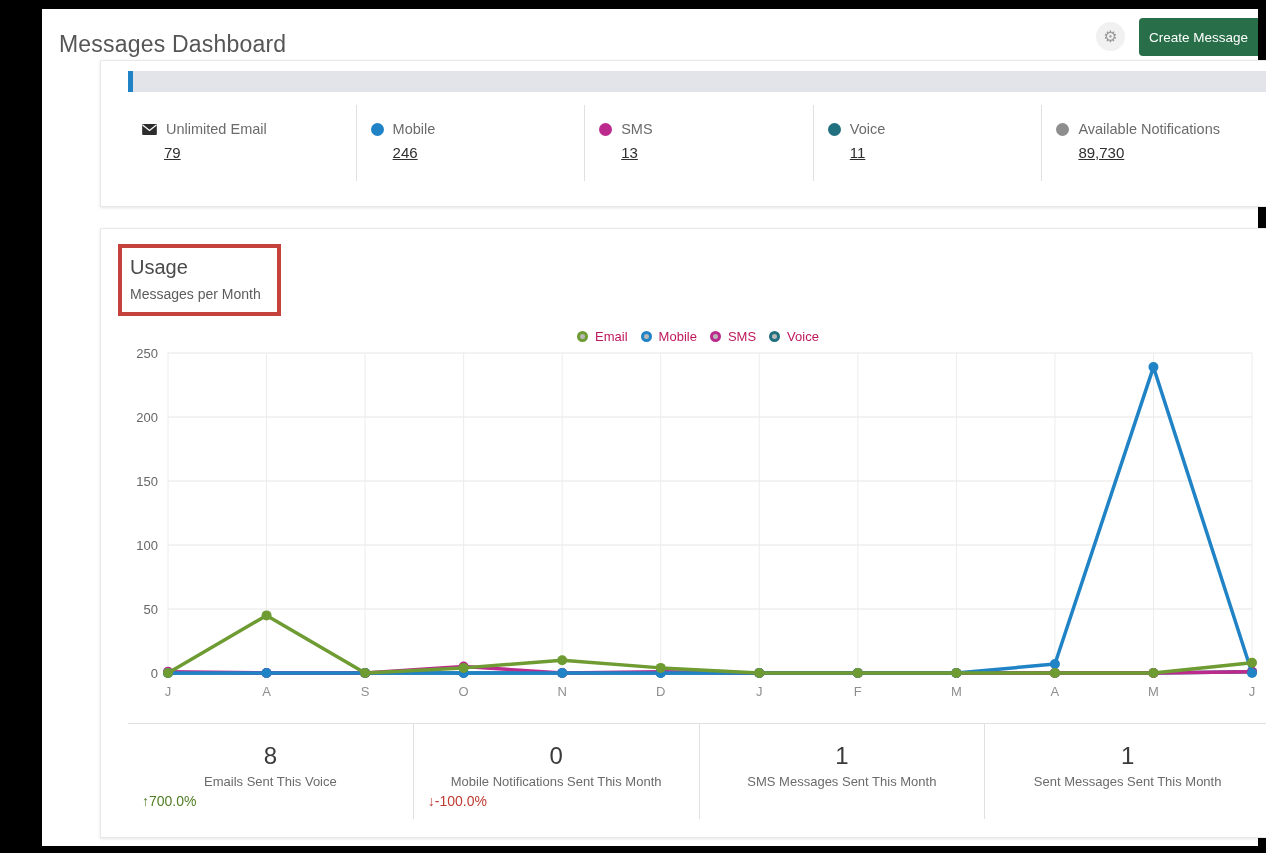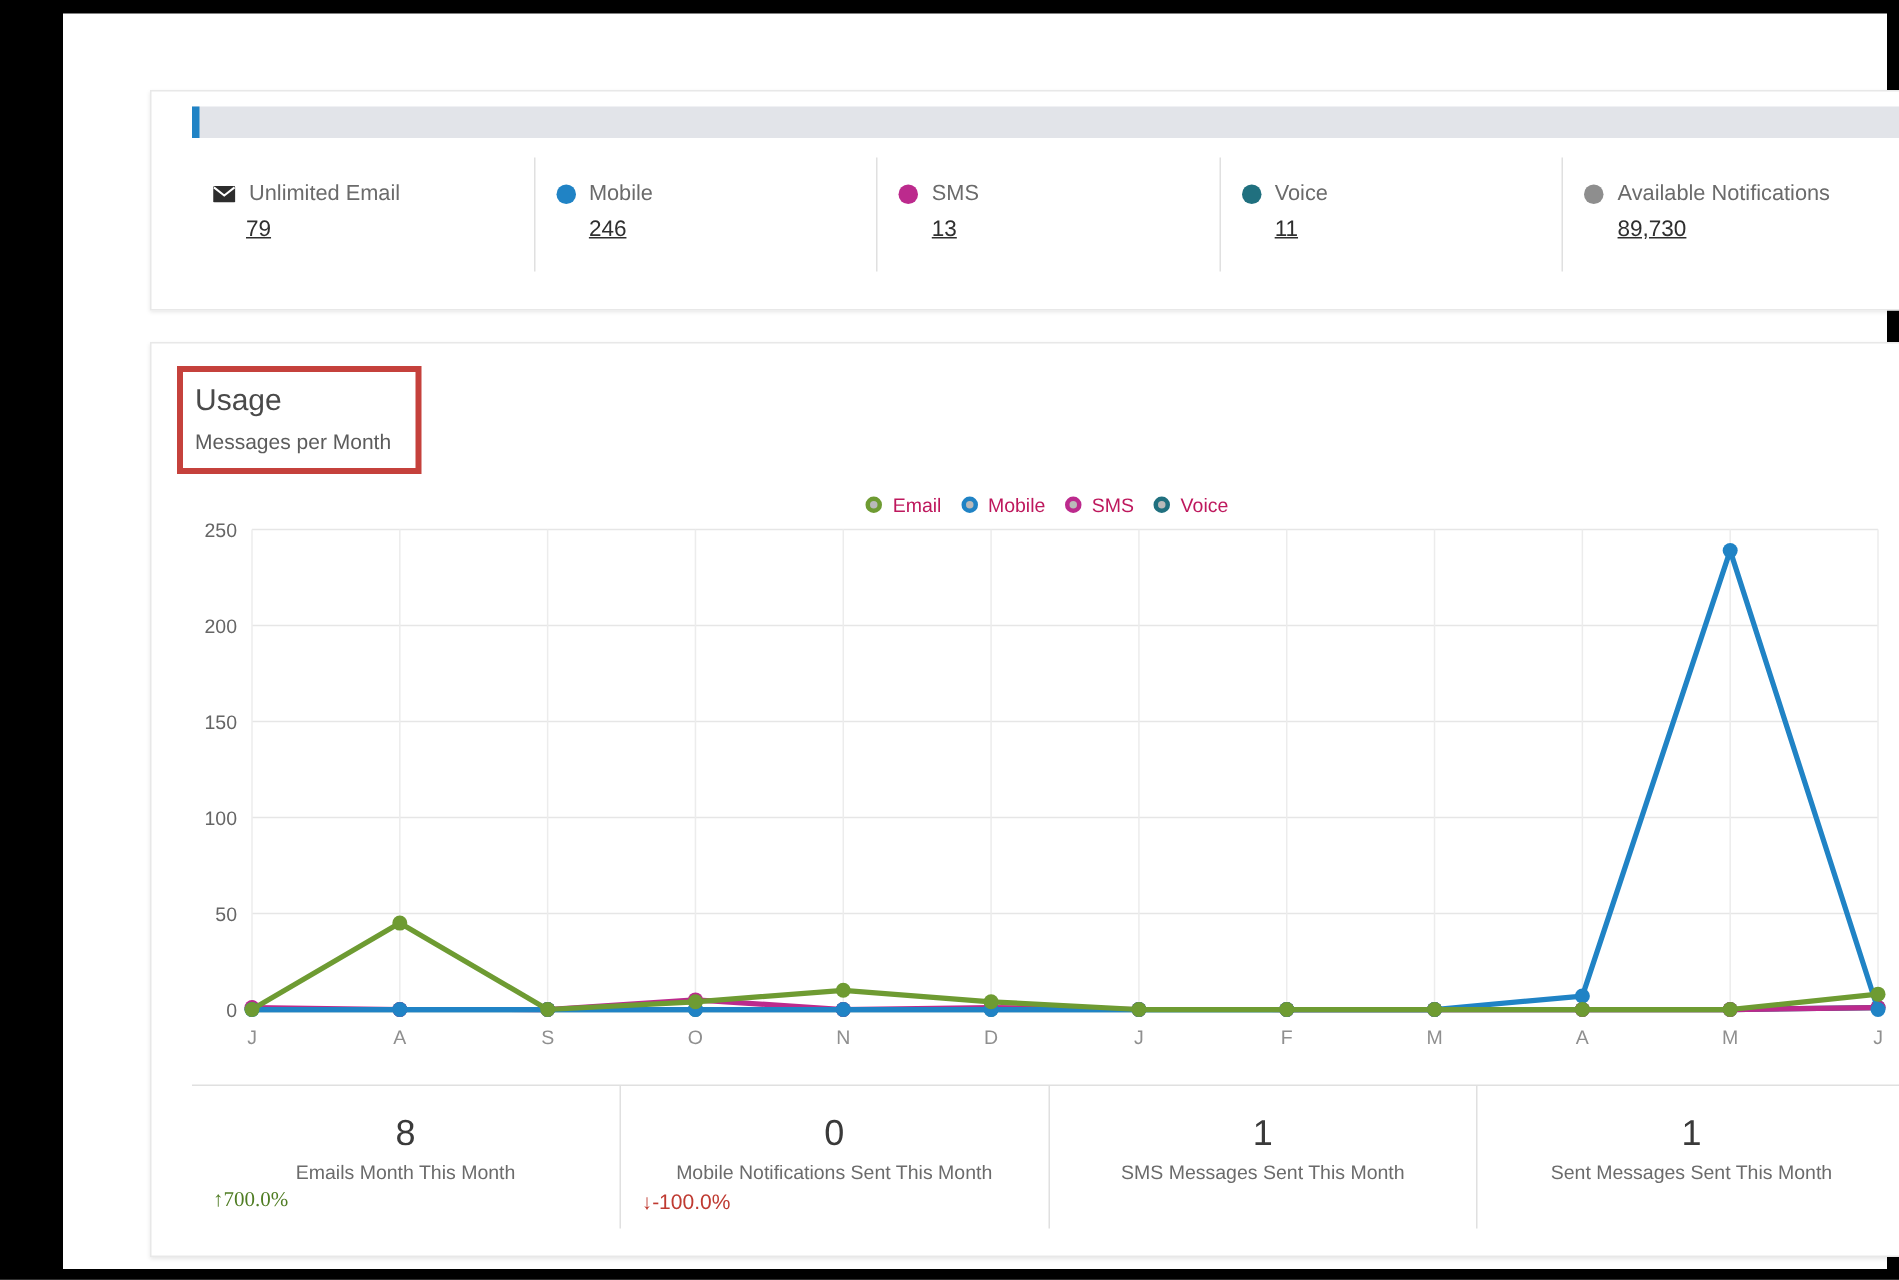--- a/index.html
+++ b/index.html
@@ -59,20 +59,27 @@
   .monthly-value { margin-top:18px; font-size:24px; color:#3a3a3a; }
   .monthly-label { margin-top:4px; font-size:13px; color:#6b6b6b; }
   .monthly-delta { position:absolute; left:14px; bottom:10px; font-size:14px; }
 </style>
 </head>
 <body>
 
 <div class="stage">
   <div class="page">
 
+    <div class="app-header">
+      <div class="app-title">Messages Dashboard</div>
+      <button class="gear-btn">
+        <span>⚙</span>
+      </button>
+      <button class="create-btn" style="background-color: rgb(40, 110, 72);">Create Message</button>
+    </div>
 
     <div class="card card-stats">
       <div class="plan-bar" style="background-color: rgb(226, 228, 233);">
         <div class="plan-bar-fill" style="background-color: rgb(32, 131, 197);"></div>
       </div>
       <div class="stats-row">
 
         <div class="stat-col">
           <div class="stat-line1">
             <svg class="envelope" viewBox="0 0 16 12">
@@ -233,22 +240,22 @@
           <circle cx="828.3636363636364" cy="326" r="5" fill="#6e9b32"></circle>
           <circle cx="926.9090909090909" cy="326" r="5" fill="#6e9b32"></circle>
           <circle cx="1025.4545454545455" cy="326" r="5" fill="#6e9b32"></circle>
           <circle cx="1124" cy="315.76" r="5" fill="#6e9b32"></circle>
         </svg>
 
       <div class="monthly-row">
 
         <div class="monthly-col">
           <div class="monthly-value">8</div>
-          <div class="monthly-label">Emails Month This Month</div>
-          <div class="monthly-delta" style="color: rgb(80, 125, 36); font-family: Liberation Serif, serif;">↑700.0%</div>
+          <div class="monthly-label">Emails Sent This Voice</div>
+          <div class="monthly-delta" style="color: rgb(80, 125, 36);">↑700.0%</div>
         </div>
 
         <div class="monthly-col">
           <div class="monthly-value">0</div>
           <div class="monthly-label">Mobile Notifications Sent This Month</div>
           <div class="monthly-delta" style="color: rgb(191, 58, 49);">↓-100.0%</div>
         </div>
 
         <div class="monthly-col">
           <div class="monthly-value">1</div>

